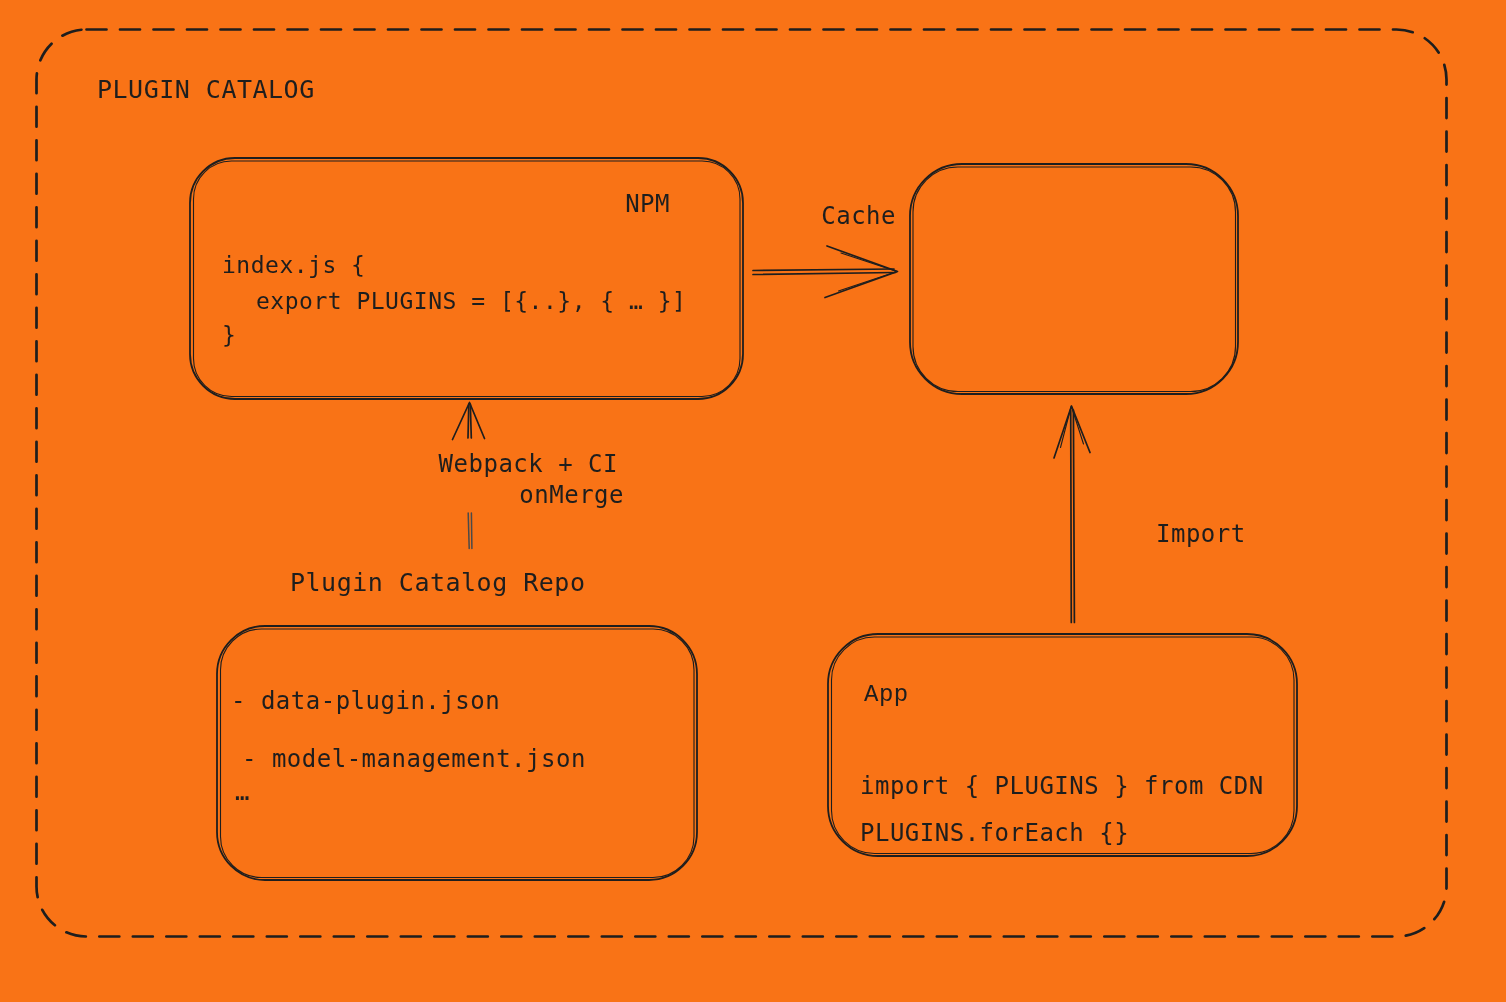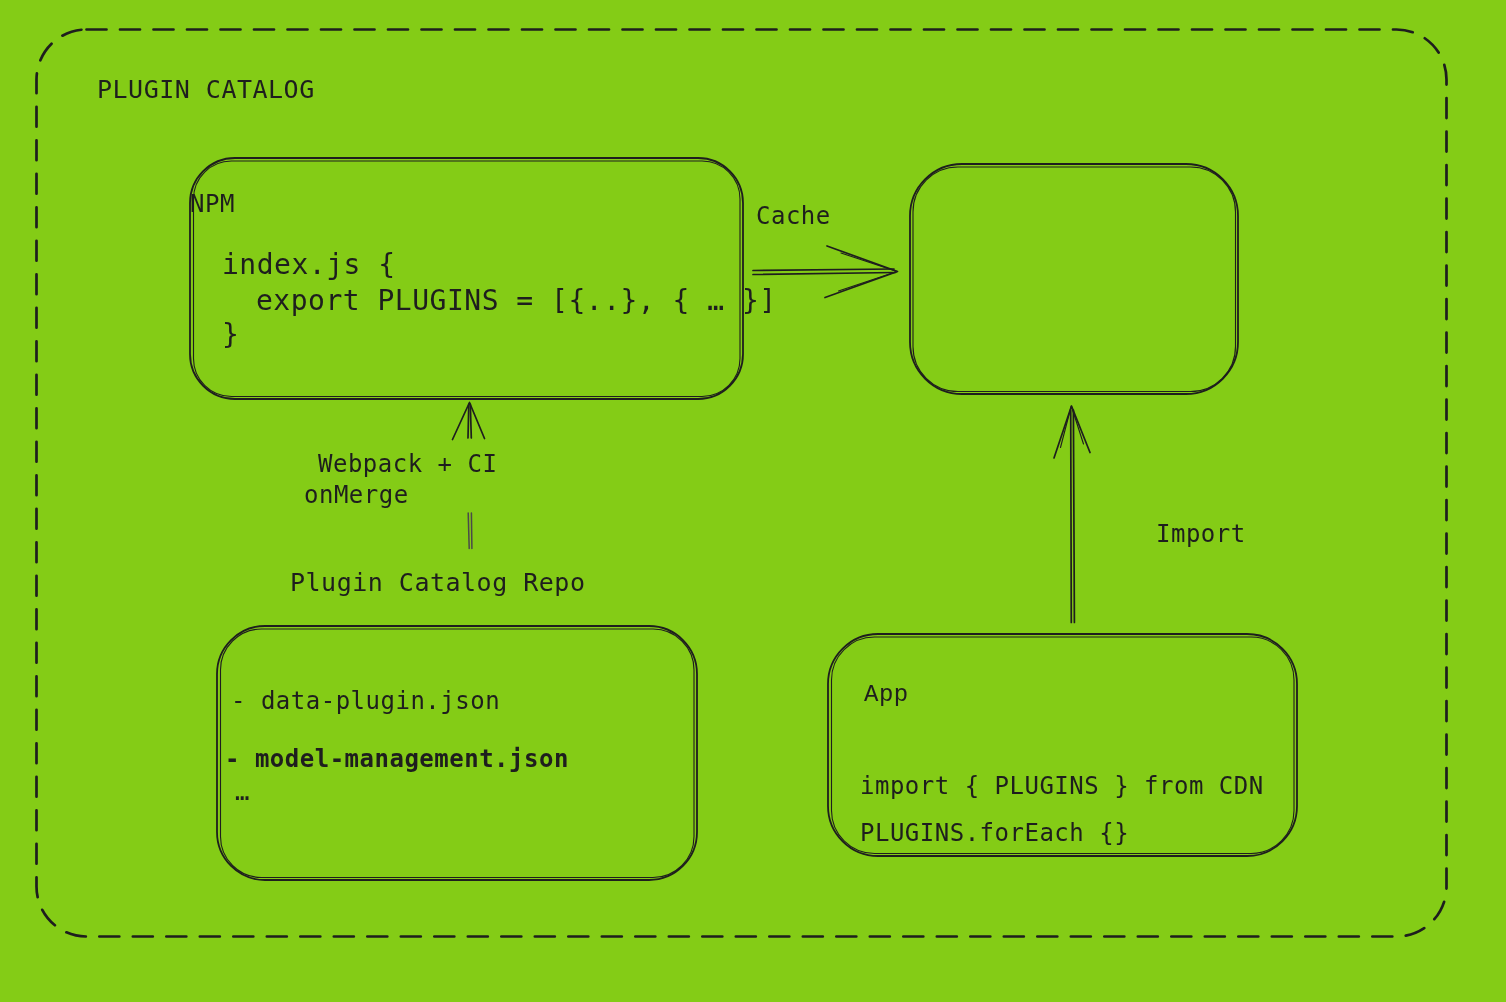--- a/index.html
+++ b/index.html
@@ -1,41 +1,41 @@
 <!DOCTYPE html>
 <html><head>
 <meta charset="utf-8">
 <style>
   * { margin: 0; padding: 0; box-sizing: border-box; }
   html, body { background: #ffffff; }
   .canvas {
     position: relative;
     width: 1506px;
     height: 1002px;
-    background: #84cc16;
+    background: #f97316;
     overflow: hidden;
     font-family: "DejaVu Sans Mono", "Liberation Mono", monospace;
     color: #1e1e1e;
   }
   .shapes {
     position: absolute;
     left: 0; top: 0;
     width: 1506px; height: 1002px;
   }
   .t {
     position: absolute;
     font-size: 24px;
     line-height: 30px;
     white-space: pre;
     color: #1e1e1e;
     letter-spacing: 0.5px;
   }
-  .t.center { text-align: left; }
+  .t.center { text-align: right; }
   .t.big { font-size: 25px; }
-  .t.code { font-size: 28px; }
+  .t.code { font-size: 23px; }
 </style>
 </head>
 <body>
 
 <div class="canvas">
 
   <svg class="shapes" viewBox="0 0 1506 1002" fill="none" stroke="#1e1e1e" stroke-linecap="round" stroke-linejoin="round">
 
     <g>
       <rect x="36.5" y="29.5" width="1410" height="907" rx="50" ry="50" stroke-width="2.7" stroke-dasharray="20 13.5"></rect>
@@ -88,25 +88,25 @@
 
   <div class="t center" style="left:190px; top:189px; width:480px;">NPM</div>
   <div class="t code" style="left:222px; top:250px;">index.js {</div>
   <div class="t code" style="left:256px; top:286px;">export PLUGINS = [{..}, { … }]</div>
   <div class="t code" style="left:222px; top:320px;">}</div>
 
   <div class="t center" style="left:756px; top:201px; width:140px;">Cache</div>
 
 
   <div class="t center" style="left:318px; top:449px; width:300px;">Webpack + CI</div>
-  <div class="t center" style="left:304px; top:480px; width:300px;">onMerge</div>
+  <div class="t center" style="left:324px; top:480px; width:300px;">onMerge</div>
 
   <div class="t big" style="left:290px; top:568px;">Plugin Catalog Repo</div>
   <div class="t" style="left:231px; top:686px;">- data-plugin.json</div>
-  <div class="t" style="left:225px; top:744px;font-weight:bold;">- model-management.json</div>
+  <div class="t" style="left:242px; top:744px;">- model-management.json</div>
   <div class="t" style="left:235px; top:777px;">…</div>
 
   <div class="t" style="left:1108px; top:519px;margin-left:48px;">Import</div>
 
   <div class="t" style="left:864px; top:680px;font-family:Liberation Mono, monospace;">App</div>
   <div class="t" style="left:860px; top:771px;">import { PLUGINS } from CDN</div>
   <div class="t" style="left:860px; top:818px;">PLUGINS.forEach {}</div>
 
 </div>
 

